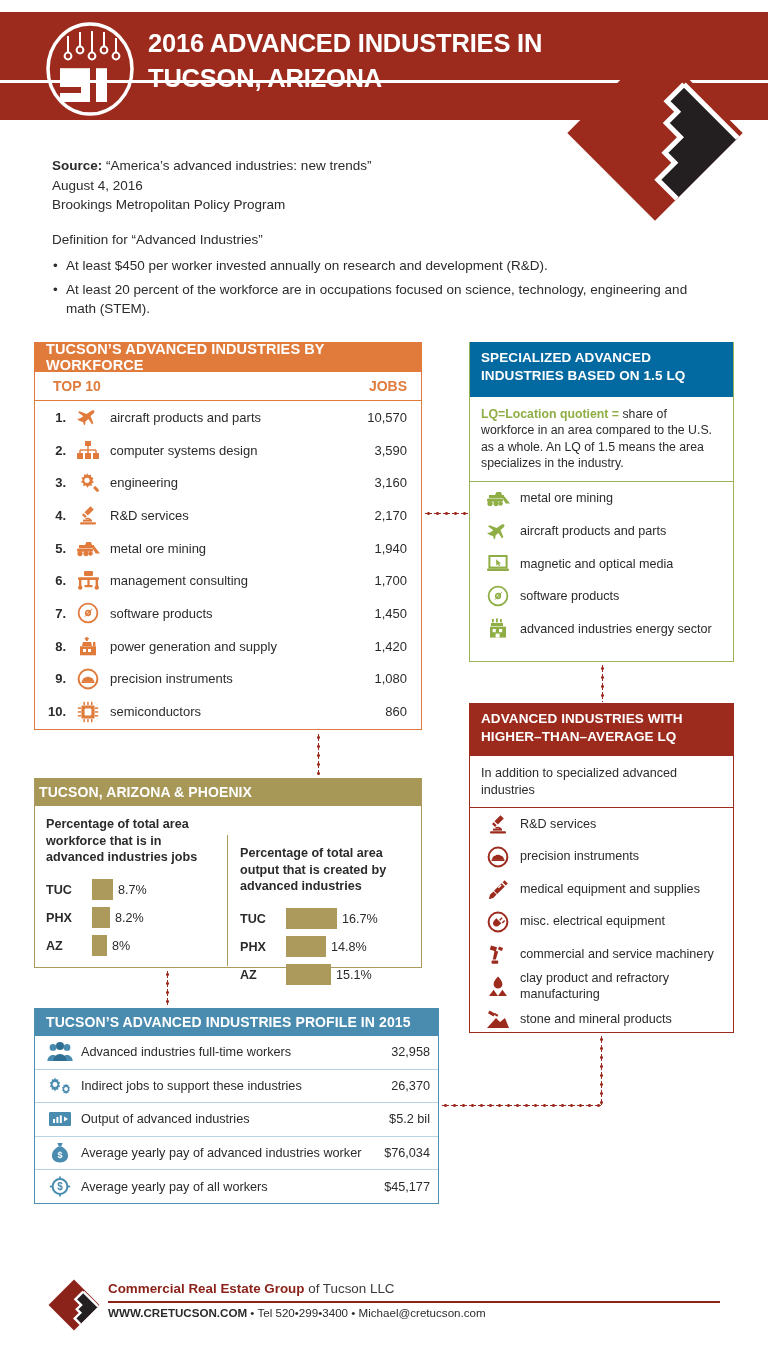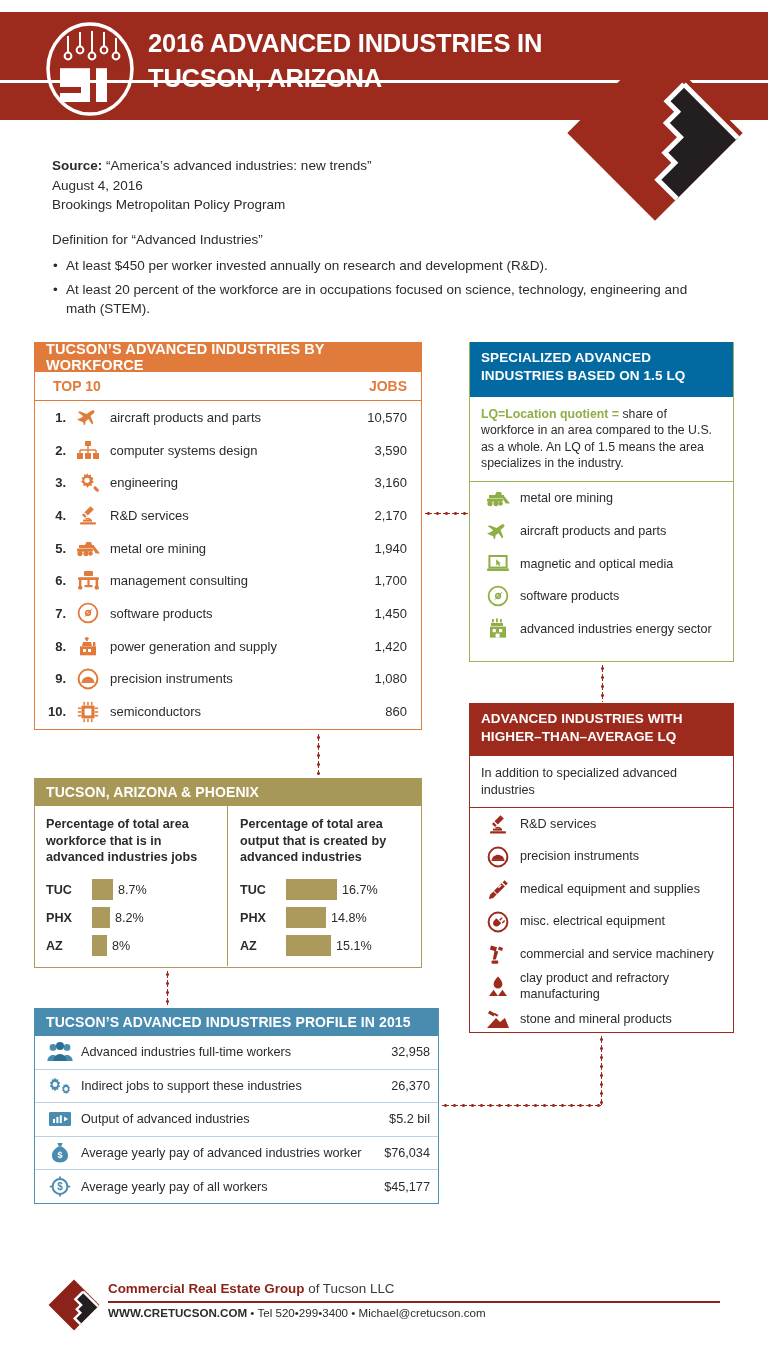--- a/index.html
+++ b/index.html
@@ -134,25 +134,25 @@
     flex-shrink: 0;
   }
   .hi-row .nm { flex: 1; padding-left: 4px; line-height: 15.5px; }
 
   
   .p-cmp {
     left: 34px; top: 778px; width: 388px; height: 190px;
     border: 1px solid #AB9A5C; border-top: none;
   }
   .p-cmp .panel-head {
-    height: 28px; background: #A89858; font-size: 14px; padding-left: 11px;
+    height: 28px; background: #A89858; font-size: 14px; padding-left: 4px;
   }
   .cmp-body { display: flex; height: 160px; }
   .cmp-col { flex: 1; padding: 10px 10px 0 11px; }
-  .cmp-col.right { border-left: 1px solid #AB9A5C; padding-left: 12px; }
+  .cmp-col.right { border-left: 1px solid #AB9A5C; padding-left: 12px; margin-top: 29px; }
   .cmp-head {
     font-weight: bold; font-size: 12.6px; line-height: 16.6px; margin-bottom: 10px;
   }
   .cmp-row { display: flex; align-items: center; height: 28px; }
   .cmp-row .lab {
     width: 46px; font-weight: bold; font-size: 12.6px;
   }
   .cmp-row .barwrap { display: flex; align-items: center; }
   .cmp-row .bar { height: 21px; background: #AB9A5C; }
   .cmp-row .val { font-size: 12.6px; padding-left: 5px; }

